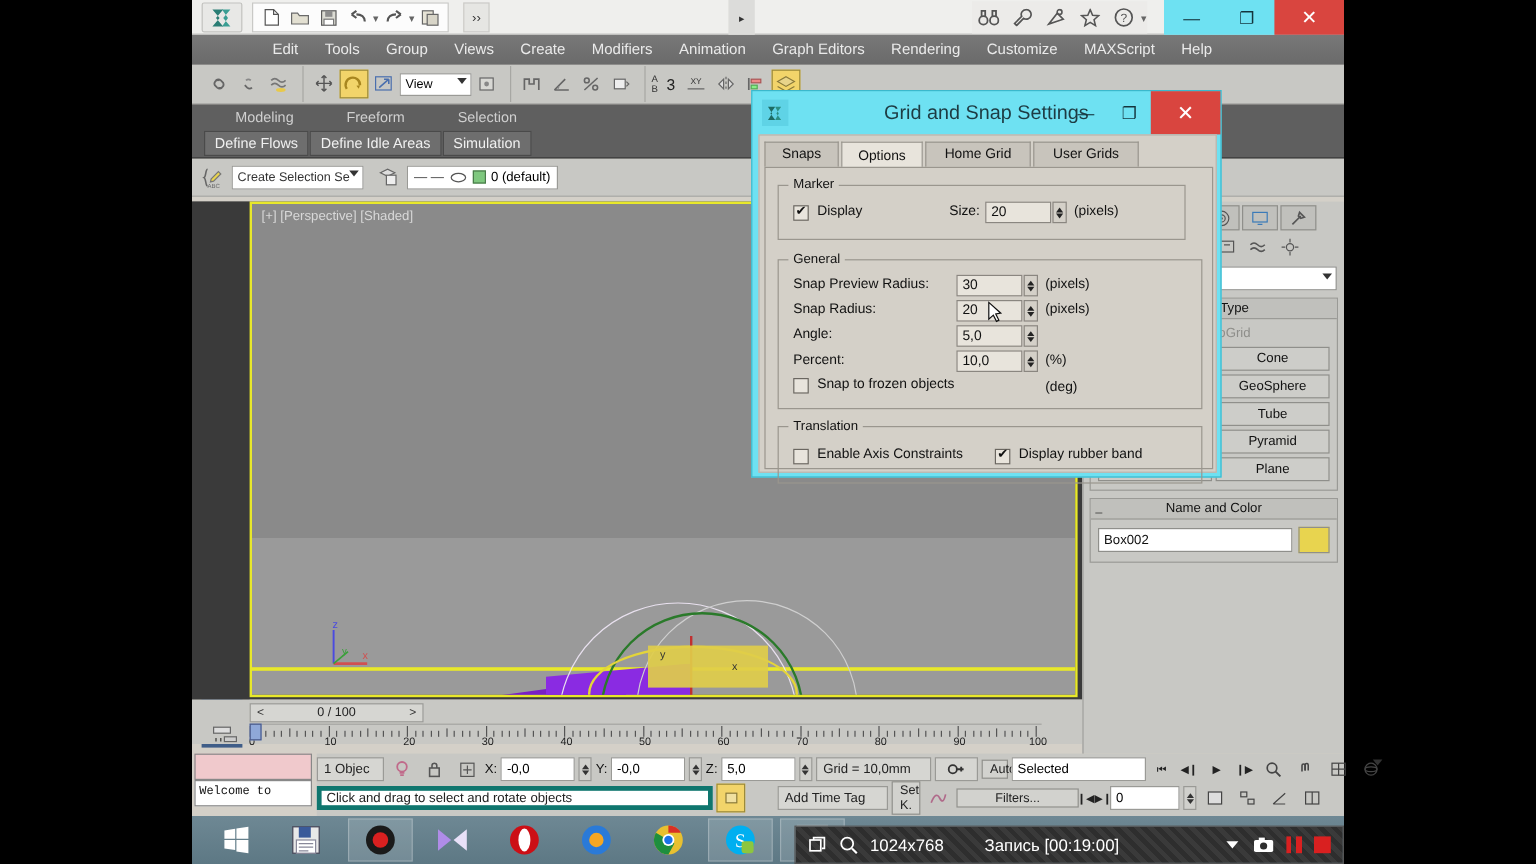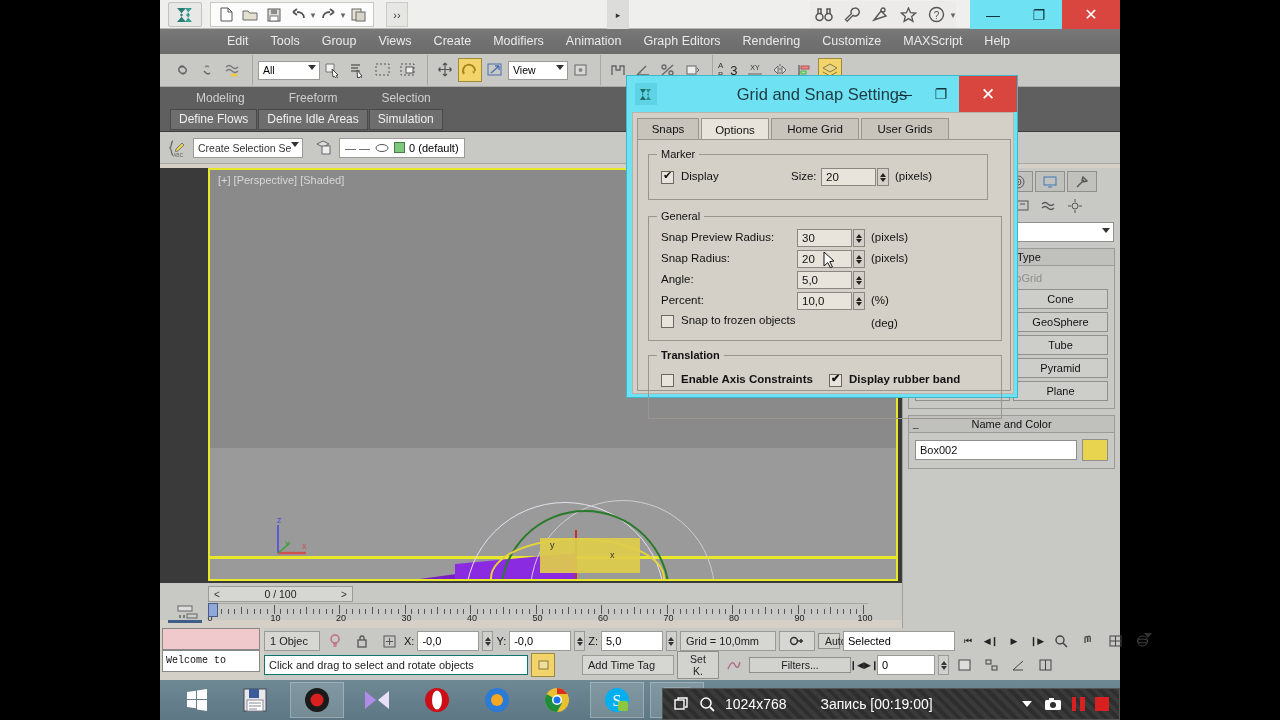--- a/index.html
+++ b/index.html
@@ -140,21 +140,21 @@
     align-items:center; padding:0 5px; font-size:11px; color:#222; }
   .st-field { background:#fff; border:1px solid #9a9a96; height:20px; width:62px; display:flex;
     align-items:center; padding-left:4px; font-size:11px; }
   .spin { width:11px; height:20px; display:flex; flex-direction:column; justify-content:center;
     align-items:center; background:#d0d0cc; border:1px solid #9a9a96; }
   .spin i { display:block; width:0; height:0; border-left:3px solid transparent;
     border-right:3px solid transparent; }
   .spin i.up { border-bottom:4px solid #333; margin-bottom:1px; }
   .spin i.dn { border-top:4px solid #333; }
   .st-row2 { position:absolute; left:0; top:26px; height:22px; display:flex; align-items:center; gap:3px; }
-  .hint { width:264px; height:20px; background:#fff; border:1px solid #0f766e; font-size:11px;
+  .hint { width:330px; height:20px; background:#fff; border:4px solid #0f766e; font-size:11px;
     color:#222; display:flex; align-items:center; padding-left:4px; }
   .anim-btn { background:#d2d2ce; border:1px solid #8f8f8b; font-size:10.5px; color:#222;
     padding:1px 6px; }
   .pl-btn { width:20px; height:18px; display:flex; align-items:center; justify-content:center;
     font-size:9px; color:#222; }
 
   
   .cmdpanel { position:absolute; left:742px; top:168px; width:218px; height:460px; background:#c8c8c4;
     border-left:1px solid #a0a09c; }
   .cp-tabs { display:flex; height:24px; padding:3px 2px 0 4px; gap:2px; }
@@ -360,49 +360,20 @@
       <div class="tb-sq">
         <svg width="18" height="16" viewBox="0 0 18 16">
               <path d="M6 5a3 3 0 0 1 4 0" fill="none" stroke="#888" stroke-width="1.5"></path>
               <path d="M11 11a3 3 0 0 1-4 0L5 9" fill="none" stroke="#666" stroke-width="1.5"></path>
             </svg>
           </div>
       <div class="tb-sq">
         <svg width="18" height="16" viewBox="0 0 18 16">
               <path d="M2 5q3-3 6 0t6 0M2 9q3-3 6 0t6 0" fill="none" stroke="#777" stroke-width="1.4"></path>
               <ellipse cx="10" cy="13" rx="4" ry="1.6" fill="#e8c94a"></ellipse>
-            </svg>
-          </div>
-    </div>
-    <div class="tb-group">
-      <div class="sel-dd">
-        <span>All</span>
-        <span class="dd-caret"></span>
-      </div>
-      <div class="tb-sq">
-        <svg width="18" height="16" viewBox="0 0 18 16">
-              <path d="M2 2h8v8H2z" fill="#f2f2ee" stroke="#777"></path>
-              <path d="M8 7l6 6-2 .5 1.5 2-1.5.8-1.5-2L9 15z" fill="#fff" stroke="#444"></path>
-            </svg>
-          </div>
-      <div class="tb-sq">
-        <svg width="18" height="16" viewBox="0 0 18 16">
-              <path d="M2 3h9M2 6h7M2 9h9" stroke="#666" stroke-width="1.4"></path>
-              <path d="M8 8l5 6-1.6.4 1.2 1.7-1.2.6-1.2-1.7-1.6 1.3z" fill="#fff" stroke="#444"></path>
-            </svg>
-          </div>
-      <div class="tb-sq">
-        <svg width="18" height="16" viewBox="0 0 18 16">
-              <rect x="2" y="2" width="13" height="11" fill="none" stroke="#555" stroke-dasharray="2 2"></rect>
-            </svg>
-          </div>
-      <div class="tb-sq">
-        <svg width="18" height="16" viewBox="0 0 18 16">
-              <rect x="2" y="2" width="13" height="11" fill="none" stroke="#555" stroke-dasharray="2 2"></rect>
-              <rect x="7" y="5" width="7" height="6" fill="#eee" stroke="#555"></rect>
             </svg>
           </div>
     </div>
     <div class="tb-group">
       <div class="tb-sq">
         <svg width="18" height="16" viewBox="0 0 18 16">
               <path d="M9 1v13M2.5 7.5h13M9 1l-2 2M9 1l2 2M9 14l-2-2M9 14l2-2M2.5 7.5l2-2M2.5 7.5l2 2M15.5 7.5l-2-2M15.5 7.5l-2 2" stroke="#555" stroke-width="1.2" fill="none"></path>
             </svg>
           </div>
       <div class="tb-sq act">
@@ -778,21 +749,21 @@
           </div>
     </div>
     <div class="st-row2">
       <div class="hint">Click and drag to select and rotate objects</div>
       <div class="tb-sq act">
         <svg width="15" height="14" viewBox="0 0 15 14">
               <rect x="3" y="3" width="9" height="8" fill="#f0e0a0" stroke="#8a7a3a"></rect>
             </svg>
           </div>
       <div class="st-cell" style="width:92px;margin-left:24px;">Add Time Tag</div>
-      <div class="anim-btn" style="width:42px; text-align:center;">Set K.</div>
+      <div class="anim-btn" style="width:24px; text-align:center;">Set K.</div>
       <div class="tb-sq">
         <svg width="16" height="14" viewBox="0 0 16 14">
               <path d="M2 11q4-10 7-4t5-3" fill="none" stroke="#b06a8a" stroke-width="1.4"></path>
             </svg>
           </div>
       <div class="anim-btn" style="width:102px; text-align:center;">Filters...</div>
       <div class="pl-btn">❙◀▶❙</div>
       <div class="st-field" style="width:58px;">0</div>
       <div class="spin">
             <i class="up"></i>
@@ -1013,21 +984,21 @@
                 <span class="fspin" style="left: 204px; top: 75px;">
                   <i class="up"></i>
                   <i class="dn"></i>
                 </span>
                 <span class="unit" style="left: 222px; top: 77px;">(%)</span>
               </div>
           <span class="chk" style="left:12px; top:98px;"></span>
           <span class="fld-label" style="left:32px; top:97px;">Snap to frozen objects</span>
         </div>
 
-        <div class="grp" style="left:10px; top:215px; width:354px; height:64px;font-weight:bold;">
+        <div class="grp" style="left:10px; top:215px; width:354px; height:48px;">
           <span class="grp-title">Translation</span>
           <span class="chk" style="left:12px; top:18px;"></span>
           <span class="fld-label" style="left:32px; top:17px;">Enable Axis Constraints</span>
           <span class="chk on" style="left:180px; top:18px;"></span>
           <span class="fld-label" style="left:200px; top:17px;">Display rubber band</span>
         </div>
       </div>
     </div>
   </div>
 

